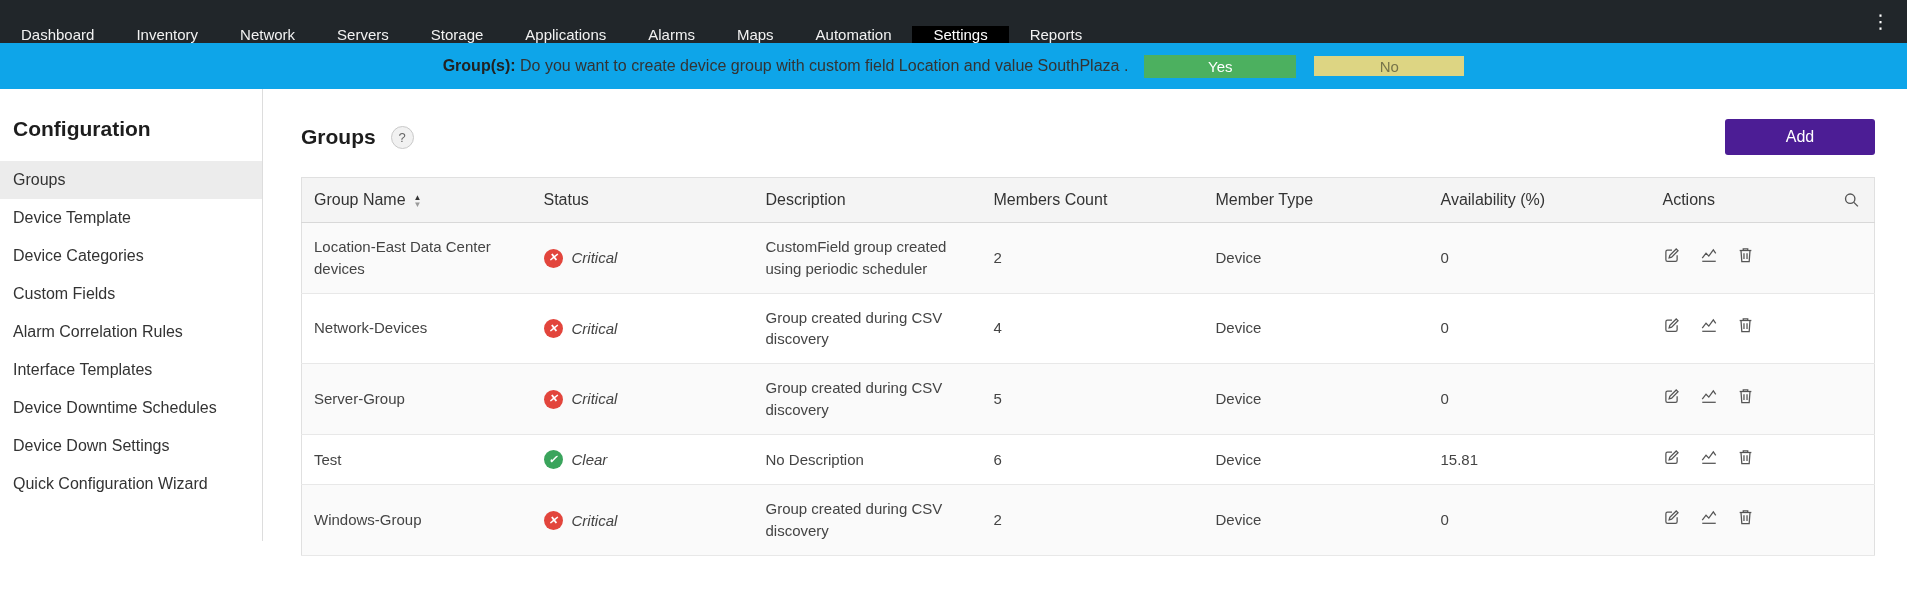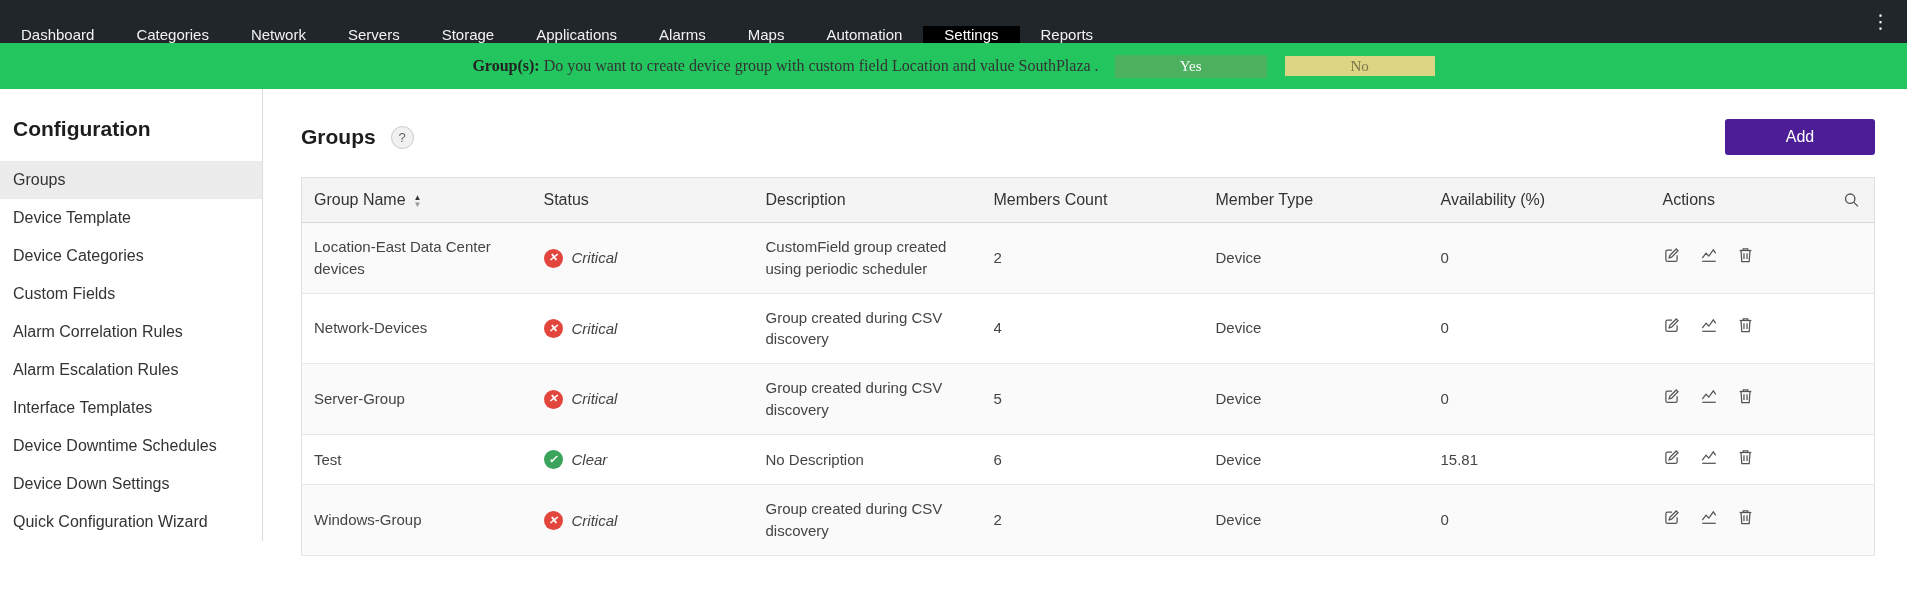--- a/index.html
+++ b/index.html
@@ -24,23 +24,23 @@
   }
   .nav-item.active { background:#000000; color:#fff; }
   .kebab {
     position:absolute; right:16px; top:0; height:100%;
     display:flex; align-items:center;
     color:#fff; font-size:19px; letter-spacing:1px; cursor:pointer;
   }
 
   
   .banner {
-    height:46px; background:#22c55e;
+    height:46px; background:#0ea5e9;
     display:flex; align-items:center; justify-content:center;
-    font-size:16px; color:#333;font-family:Liberation Serif, serif;
+    font-size:16px; color:#333;
   }
   .banner-text b { font-weight:bold; color:#222; }
   .btn-yes {
     margin-left:16px; width:152px; height:23px;
     background:#4cb05f; color:#fff; border:none;
     font-size:15px; font-family:inherit; cursor:pointer;
   }
   .btn-no {
     margin-left:18px; width:150px; height:20px;
     background:#ddd583; color:#77744a; border:none;
@@ -124,21 +124,21 @@
 
   .c-actions .act { display:inline-flex; margin-right:15px; cursor:pointer; }
   .c-actions .act:last-child { margin-right:0; }
 </style>
 </head>
 <body>
 
 <header class="topnav">
   <nav class="nav-items" id="nav-items">
       <div class="nav-item">Dashboard</div>
-      <div class="nav-item">Categories</div>
+      <div class="nav-item">Inventory</div>
       <div class="nav-item">Network</div>
       <div class="nav-item">Servers</div>
       <div class="nav-item">Storage</div>
       <div class="nav-item">Applications</div>
       <div class="nav-item">Alarms</div>
       <div class="nav-item">Maps</div>
       <div class="nav-item">Automation</div>
       <div class="nav-item active">Settings</div>
       <div class="nav-item">Reports</div>
     </nav>
@@ -154,21 +154,20 @@
 <div class="content">
 
   <aside class="sidebar">
     <h1>Configuration</h1>
     <ul id="sidebar-items">
         <li class="sb-item active">Groups</li>
         <li class="sb-item">Device Template</li>
         <li class="sb-item">Device Categories</li>
         <li class="sb-item">Custom Fields</li>
         <li class="sb-item">Alarm Correlation Rules</li>
-        <li class="sb-item">Alarm Escalation Rules</li>
         <li class="sb-item">Interface Templates</li>
         <li class="sb-item">Device Downtime Schedules</li>
         <li class="sb-item">Device Down Settings</li>
         <li class="sb-item">Quick Configuration Wizard</li>
       </ul>
   </aside>
 
   <main>
     <div class="main-header">
       <h2>Groups</h2>

